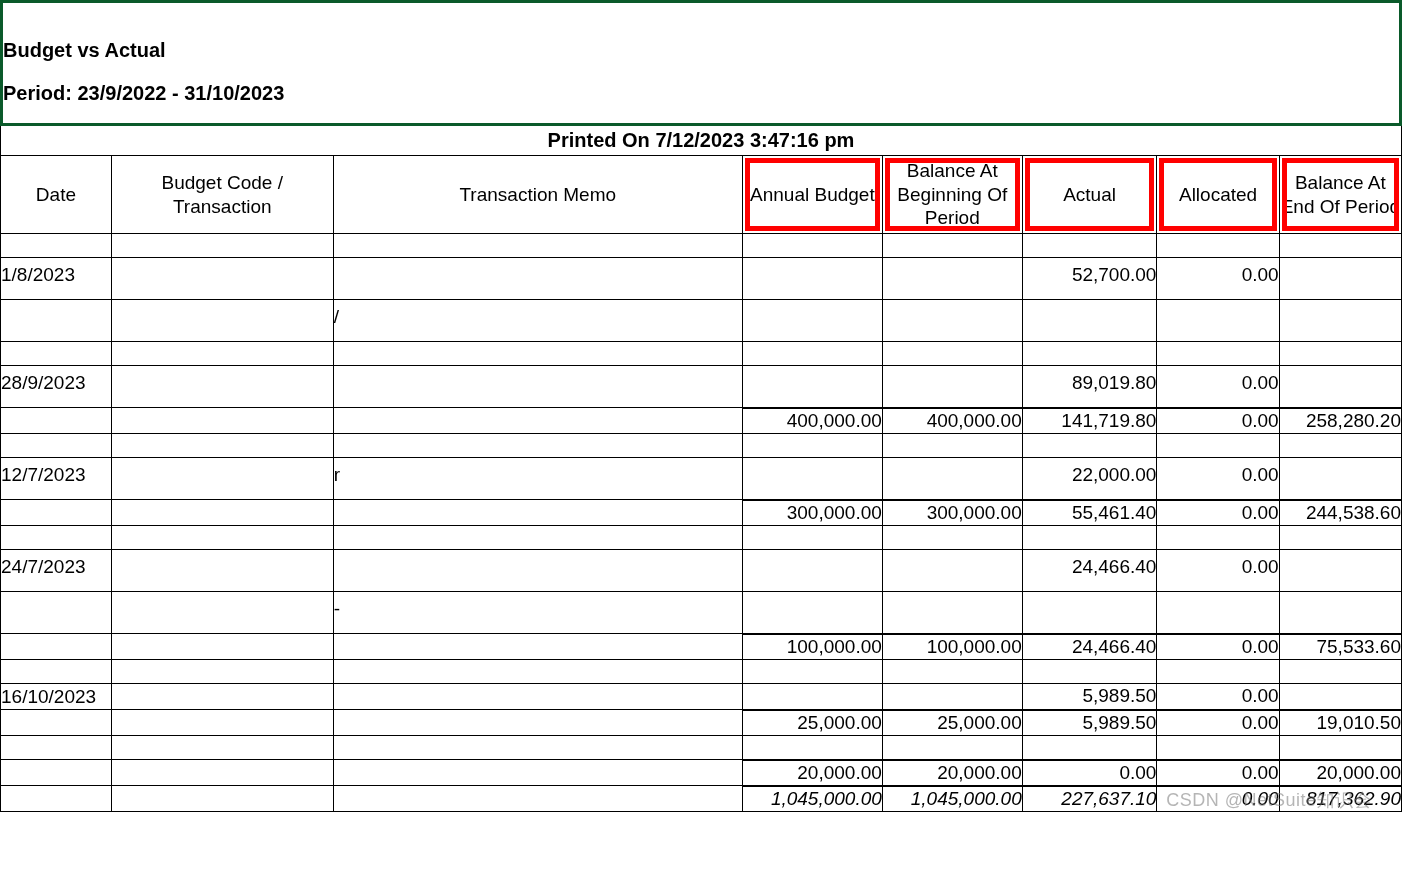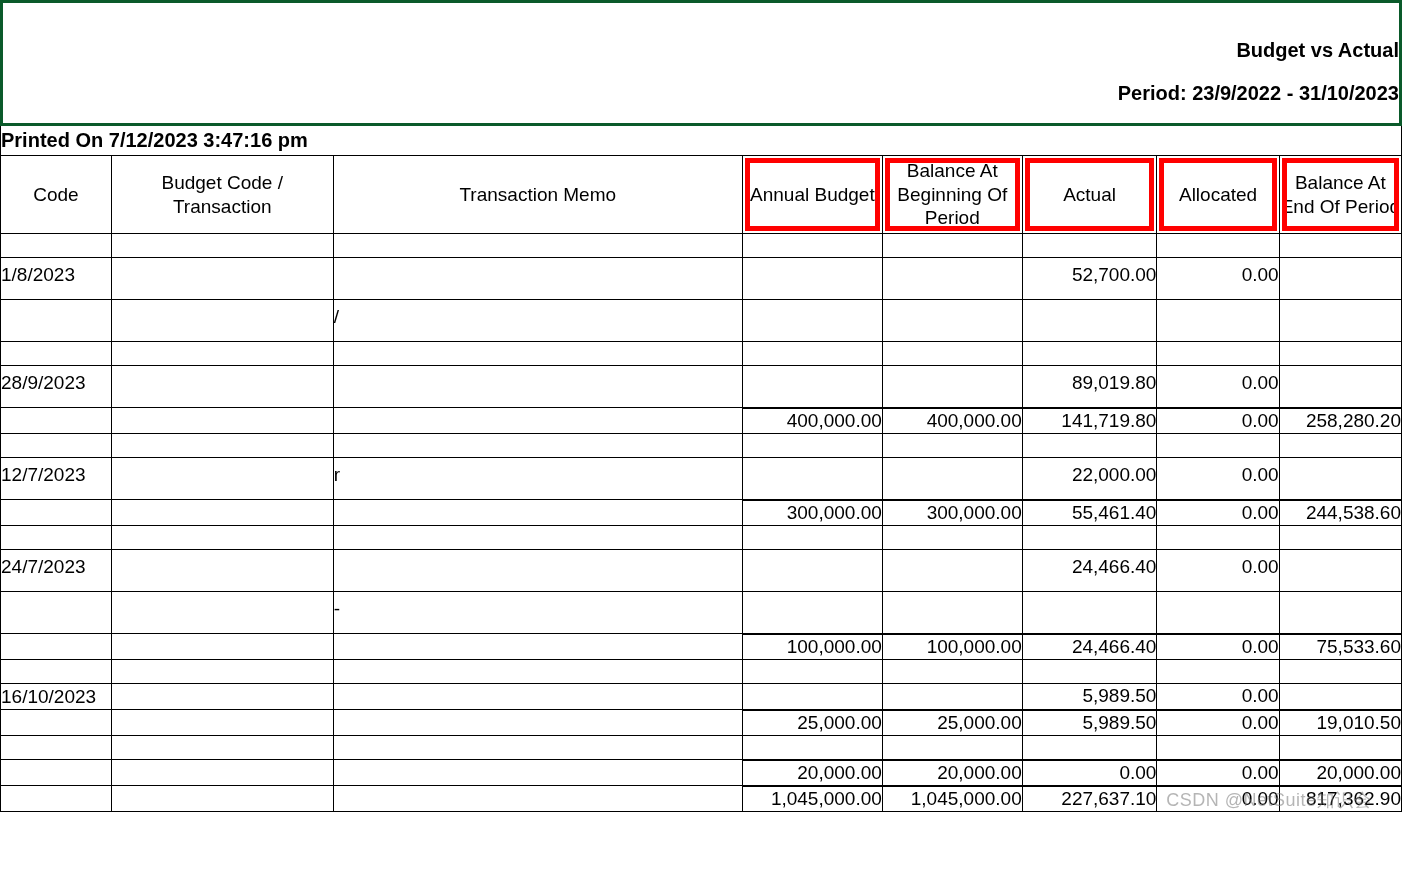--- a/index.html
+++ b/index.html
@@ -10,21 +10,21 @@
     color: #000;
     background: #fff;
   }
   .page {
     width: 1402px;
     position: relative;
   }
   .header-box {
     border: 3px solid #0a5a2a;
     padding: 10px 0 18px 0;
-    text-align: right;
+    text-align: left;
     position: relative;
   }
   .header-top {
     font-size: 20px;
     font-weight: bold;
     color: #999;
     letter-spacing: 1px;
     height: 18px;
     overflow: hidden;
   }
@@ -34,21 +34,21 @@
     margin-top: 8px;
   }
   .period {
     font-size: 20px;
     font-weight: bold;
     margin-top: 20px;
   }
   .printed {
     font-size: 20px;
     font-weight: bold;
-    text-align: left;
+    text-align: center;
     border-left: 1px solid #000;
     border-right: 1px solid #000;
     padding: 3px 0;
   }
   table.data {
     border-collapse: collapse;
     width: 100%;
   }
   table.data th, table.data td {
     border: 1px solid #000;
@@ -88,21 +88,21 @@
     height: 26px;
     font-size: 19px;
     padding: 4px 6px 4px 4px;
     white-space: nowrap;
   }
   tbody td.date  { text-align: left; }
   tbody td.memo  { text-align: left; }
   tbody td.num   { text-align: right; }
   tbody tr.tall td { height: 42px; vertical-align: top; padding-top: 6px; }
   tbody tr.thin td { height: 24px; }
-  tr.grand td { font-weight: normal; }
+  tr.grand td { font-weight: normal; font-style: italic; }
 
   .watermark {
     position: absolute;
     right: 30px;
     bottom: 0;
     font-size: 18px;
     color: rgba(120,120,120,0.55);
     font-family: Arial, sans-serif;
     letter-spacing: 0.5px;
   }
@@ -127,21 +127,21 @@
     <div class="header-top">&nbsp;</div>
     <div class="title">Budget vs Actual</div>
     <div class="period">Period: 23/9/2022 - 31/10/2023</div>
   </div>
 
   <div class="printed">Printed On 7/12/2023 3:47:16 pm</div>
 
   <table class="data">
     <thead>
       <tr>
-        <th class="col-date">Code</th>
+        <th class="col-date">Date</th>
         <th class="col-code">Budget Code / Transaction</th>
         <th class="col-memo">Transaction Memo</th>
         <th class="col-num red-box">Annual Budget</th>
         <th class="col-num red-box">Balance At Beginning Of Period</th>
         <th class="col-num-l red-box">Actual</th>
         <th class="col-num-s red-box">Allocated</th>
         <th class="col-num-s red-box">Balance At End Of Period</th>
       </tr>
     </thead>
     <tbody id="tbody">

